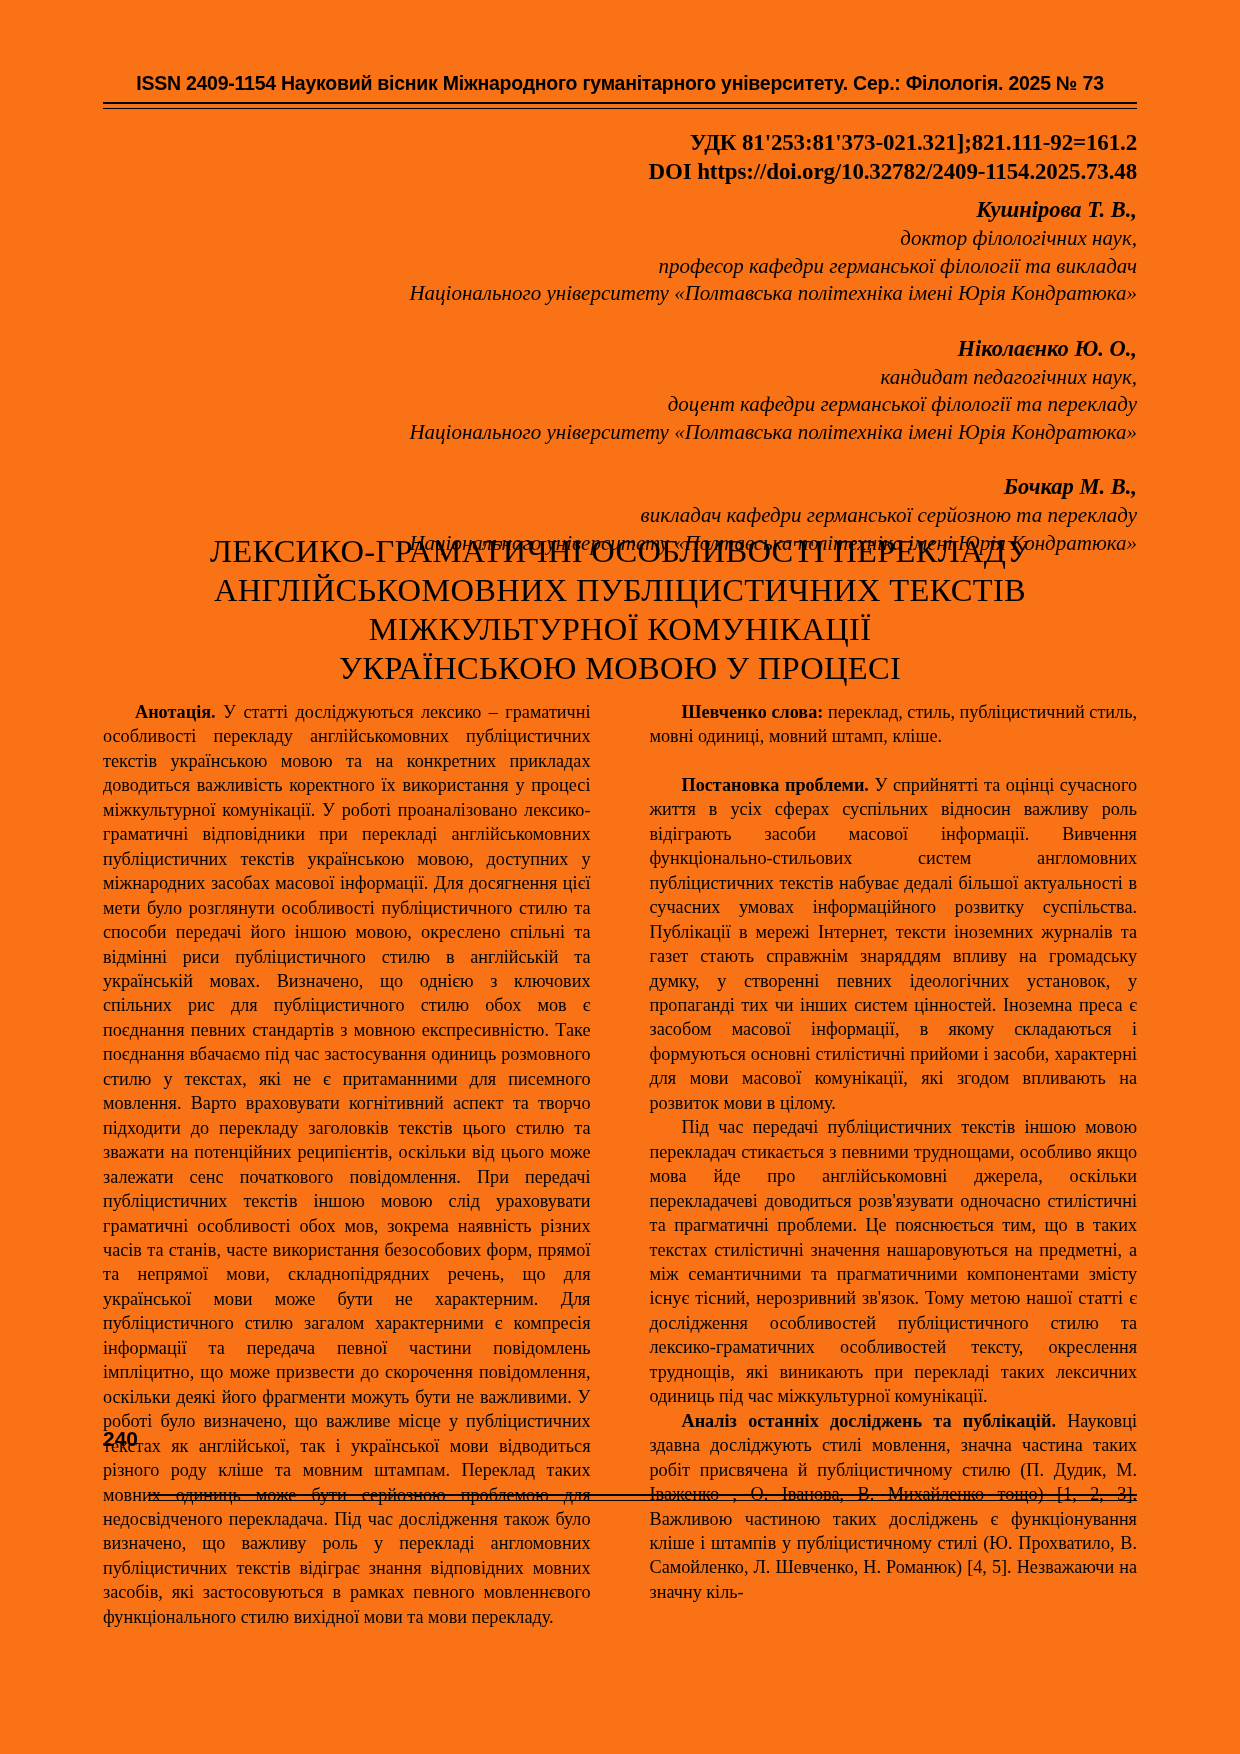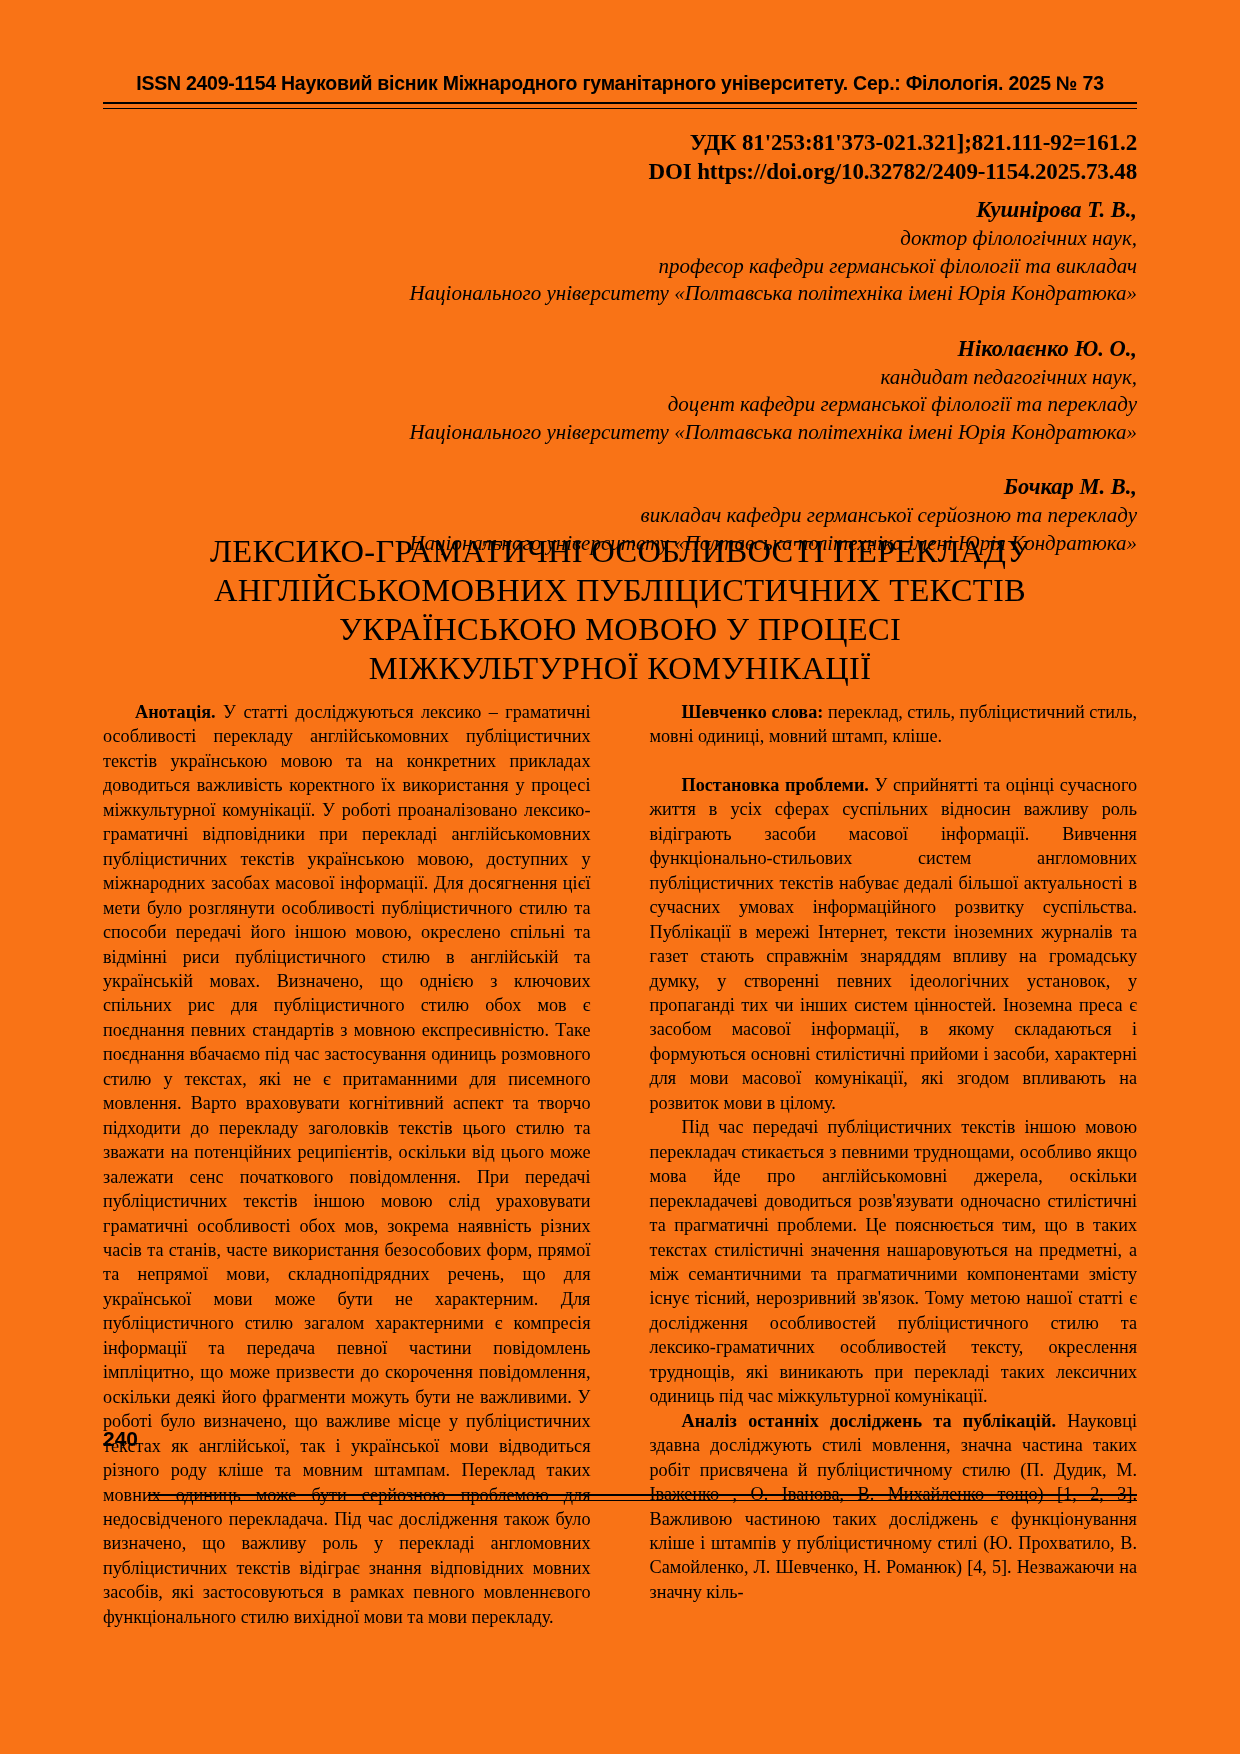--- a/index.html
+++ b/index.html
@@ -167,22 +167,22 @@
     <div class="author-group">
       <div class="author-name">Бочкар М. В.,</div>
       <div class="author-line">викладач кафедри германської серйозною та перекладу</div>
       <div class="author-line">Національного університету «Полтавська політехніка імені Юрія Кондратюка»</div>
     </div>
   </div>
 
   <h1 class="article-title">
     <span class="tline">ЛЕКСИКО-ГРАМАТИЧНІ ОСОБЛИВОСТІ ПЕРЕКЛАДУ</span>
     <span class="tline">АНГЛІЙСЬКОМОВНИХ ПУБЛІЦИСТИЧНИХ ТЕКСТІВ</span>
+    <span class="tline">МІЖКУЛЬТУРНОЇ КОМУНІКАЦІЇ</span>
     <span class="tline">УКРАЇНСЬКОЮ МОВОЮ У ПРОЦЕСІ</span>
-    <span class="tline">МІЖКУЛЬТУРНОЇ КОМУНІКАЦІЇ</span>
   </h1>
 
   <div class="columns">
 
     <div class="col">
       <p><span class="lead">Анотація.</span><span> У статті досліджуються лексико – граматичні особливості перекладу англійськомовних публіцистичних текстів українською мовою та на конкретних прикладах доводиться важливість коректного їх використання у процесі міжкультурної комунікації. У роботі проаналізовано лексико-граматичні відповідники при перекладі англійськомовних публіцистичних текстів українською мовою, доступних у міжнародних засобах масової інформації. Для досягнення цієї мети було розглянути особливості публіцистичного стилю та способи передачі його іншою мовою, окреслено спільні та відмінні риси публіцистичного стилю в англійській та українській мовах. Визначено, що однією з ключових спільних рис для публіцистичного стилю обох мов є поєднання певних стандартів з мовною експресивністю. Таке поєднання вбачаємо під час застосування одиниць розмовного стилю у текстах, які не є притаманними для писемного мовлення. Варто враховувати когнітивний аспект та творчо підходити до перекладу заголовків текстів цього стилю та зважати на потенційних реципієнтів, оскільки від цього може залежати сенс початкового повідомлення. При передачі публіцистичних текстів іншою мовою слід ураховувати граматичні особливості обох мов, зокрема наявність різних часів та станів, часте використання безособових форм, прямої та непрямої мови, складнопідрядних речень, що для української мови може бути не характерним. Для публіцистичного стилю загалом характерними є компресія інформації та передача певної частини повідомлень імпліцитно, що може призвести до скорочення повідомлення, оскільки деякі його фрагменти можуть бути не важливими. У роботі було визначено, що важливе місце у публіцистичних текстах як англійської, так і української мови відводиться різного роду кліше та мовним штампам. Переклад таких мовних одиниць може бути серйозною проблемою для недосвідченого перекладача. Під час дослідження також було визначено, що важливу роль у перекладі англомовних публіцистичних текстів відіграє знання відповідних мовних засобів, які застосовуються в рамках певного мовленнєвого функціонального стилю вихідної мови та мови перекладу.</span></p>
     </div>
 
     <div class="col">
       <p><span class="lead">Шевченко слова:</span><span> переклад, стиль, публіцистичний стиль, мовні одиниці, мовний штамп, кліше.</span></p>

